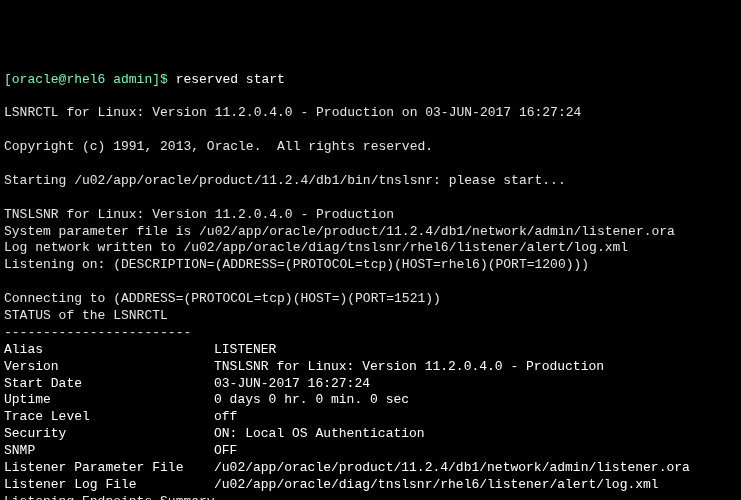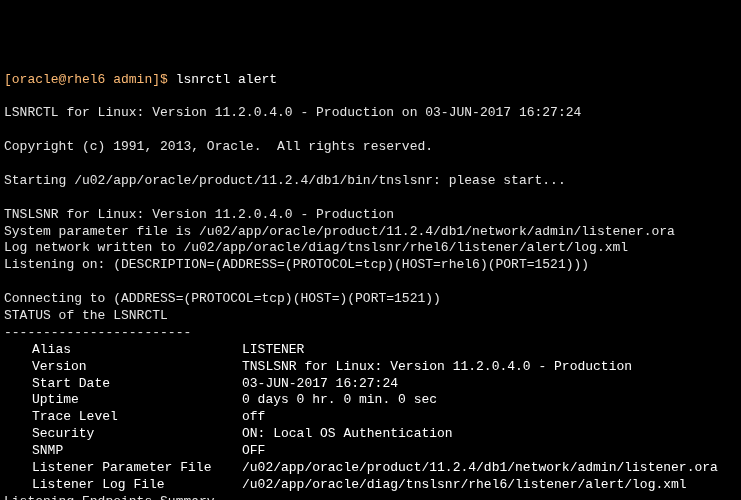--- a/index.html
+++ b/index.html
@@ -13,57 +13,56 @@
       font-family: 'Courier New', Consolas, monospace;
       font-size: 13px;
       line-height: 1.3;
       padding: 4px;
       width: 741px;
       height: 500px;
       overflow: hidden;
       white-space: pre;
     }
     .prompt-user {
-      color: #fdba74;
+      color: #86efac;
     }
     .command {
       color: #ffffff;
     }
     .output {
       color: #e5e5e5;
     }
     .status-row {
       display: block;
-      margin-left: 28px;
     }
     .status-label {
       display: inline-block;
       width: 210px;
     }
     .status-value {
       display: inline;
     }
   </style>
 </head>
 <body>
 
 
 
-<div><span><span class="prompt-user">[oracle@rhel6 admin]$</span> <span class="command">lsnrctl alert</span></span>
+<div><span><span class="prompt-user">[oracle@rhel6 admin]$</span> <span class="command">reserved start</span></span>
 
 <span class="output">LSNRCTL for Linux: Version 11.2.0.4.0 - Production on 03-JUN-2017 16:27:24</span>
 
 <span class="output">Copyright (c) 1991, 2013, Oracle.  All rights reserved.</span>
 
 <span class="output">Starting /u02/app/oracle/product/11.2.4/db1/bin/tnslsnr: please start...</span>
 
 <span class="output">TNSLSNR for Linux: Version 11.2.0.4.0 - Production</span>
 <span class="output">System parameter file is /u02/app/oracle/product/11.2.4/db1/network/admin/listener.ora</span>
 <span class="output">Log network written to /u02/app/oracle/diag/tnslsnr/rhel6/listener/alert/log.xml</span>
-<span class="output">Listening on: (DESCRIPTION=(ADDRESS=(PROTOCOL=tcp)(HOST=rhel6)(PORT=1521)))</span>
+<span class="output">Listening on: (DESCRIPTION=(ADDRESS=(PROTOCOL=tcp)(HOST=rhel6)(PORT=1200)))</span>
 
 <span class="output">Connecting to (ADDRESS=(PROTOCOL=tcp)(HOST=)(PORT=1521))</span>
 <span class="output">STATUS of the LSNRCTL</span>
 <span class="output">------------------------</span>
 <span class="status-row"><span class="status-label">Alias</span><span class="status-value">LISTENER</span></span><span class="status-row"><span class="status-label">Version</span><span class="status-value">TNSLSNR for Linux: Version 11.2.0.4.0 - Production</span></span><span class="status-row"><span class="status-label">Start Date</span><span class="status-value">03-JUN-2017 16:27:24</span></span><span class="status-row"><span class="status-label">Uptime</span><span class="status-value">0 days 0 hr. 0 min. 0 sec</span></span><span class="status-row"><span class="status-label">Trace Level</span><span class="status-value">off</span></span><span class="status-row"><span class="status-label">Security</span><span class="status-value">ON: Local OS Authentication</span></span><span class="status-row"><span class="status-label">SNMP</span><span class="status-value">OFF</span></span><span class="status-row"><span class="status-label">Listener Parameter File</span><span class="status-value">/u02/app/oracle/product/11.2.4/db1/network/admin/listener.ora</span></span><span class="status-row"><span class="status-label">Listener Log File</span><span class="status-value">/u02/app/oracle/diag/tnslsnr/rhel6/listener/alert/log.xml</span></span><span class="output">Listening Endpoints Summary...</span>
 
 
 
 </div>
 

